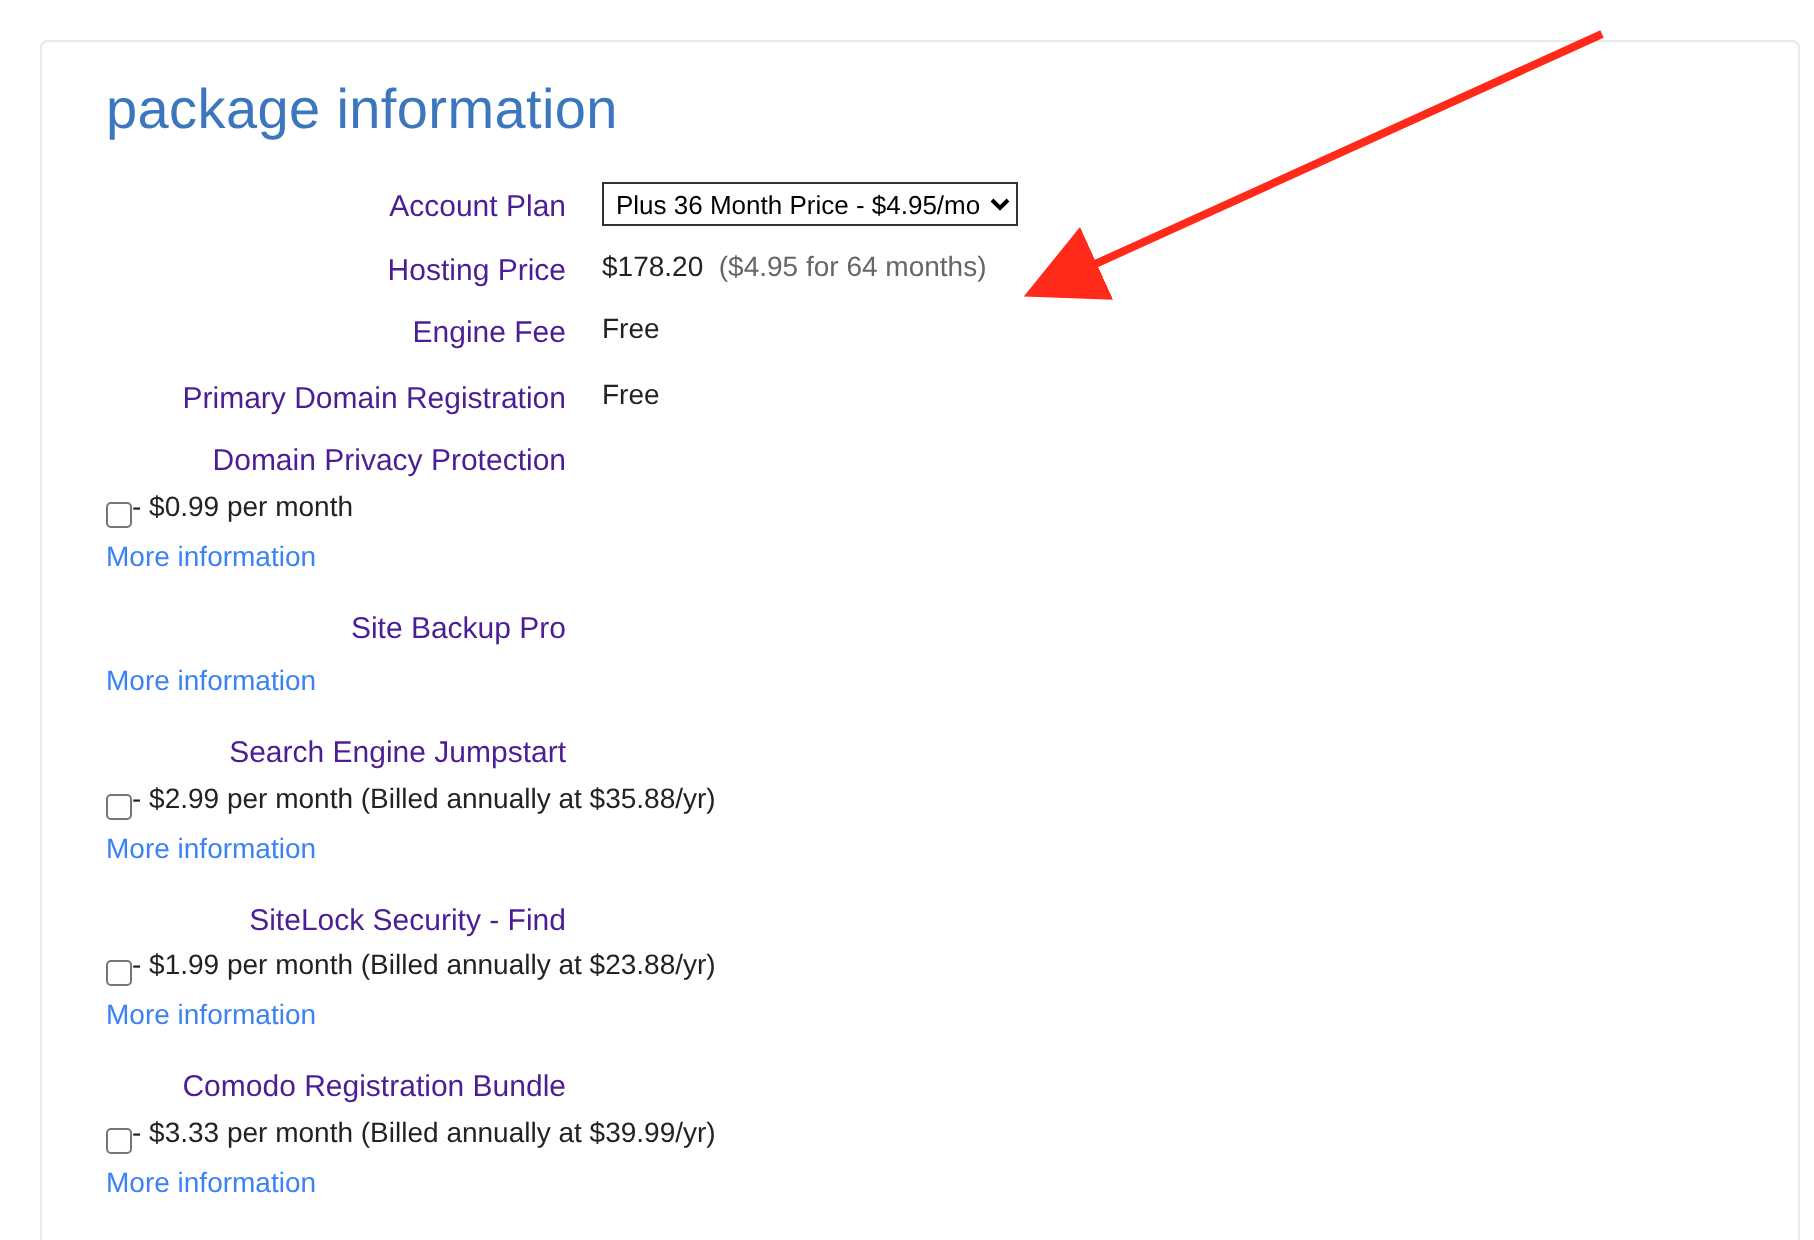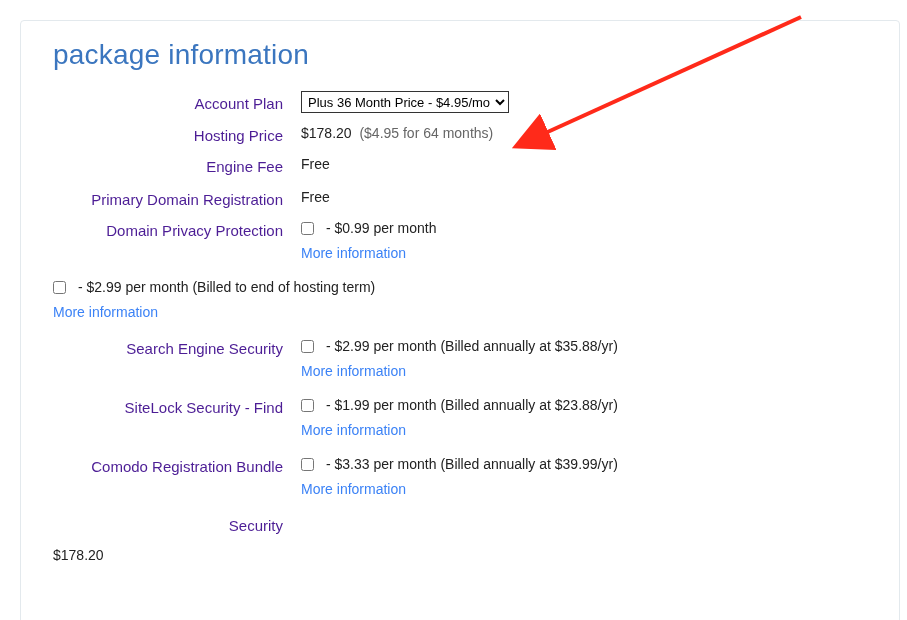--- a/index.html
+++ b/index.html
@@ -52,22 +52,22 @@
       border: 1px solid #333;
       background: #fff;
       font-size: 13px;
       padding: 1px 2px;
       font-family: inherit;
       height: 22px;
       width: 208px;
     }
     .chk-line {
       display: flex;
-      align-items: center;
-      gap: 12px;
+      align-items: flex-end;
+      gap: 0;
       font-size: 14px;
       color: #222;
       font-weight: 300;
     }
     .chk-line input[type="checkbox"] {
       width: 13px;
       height: 13px;
       margin: 0;
     }
     .more-link {
@@ -75,20 +75,21 @@
       font-size: 14px;
       font-weight: 300;
       text-decoration: none;
       cursor: pointer;
       display: inline-block;
       margin-top: 4px;
       margin-bottom: 6px;
     }
     .addon-block {
       margin-top: 2px;
+      flex-direction: column;
     }
     .arrow {
       position: absolute;
       top: -16px;
       right: 78px;
       pointer-events: none;
     }
   </style>
 </head>
 <body>
@@ -137,31 +138,28 @@
     <div class="value-col">
       <div class="chk-line">
         <input type="checkbox" style="">
         <span>- $0.99 per month</span>
       </div>
       <a class="more-link">More information</a>
     </div>
   </div>
 
   <div class="row addon-block">
+    <div class="label-col">Site Backup Pro</div>
     <div class="value-col">
-      <div class="chk-line">
-        <input type="checkbox" style="">
-        <span>- $2.99 per month (Billed to end of hosting term)</span>
-      </div>
       <a class="more-link">More information</a>
     </div>
   </div>
 
   <div class="row addon-block">
-    <div class="label-col">Search Engine Security</div>
+    <div class="label-col">Search Engine Jumpstart</div>
     <div class="value-col">
       <div class="chk-line">
         <input type="checkbox" style="">
         <span>- $2.99 per month (Billed annually at $35.88/yr)</span>
       </div>
       <a class="more-link">More information</a>
     </div>
   </div>
 
   <div class="row addon-block">

